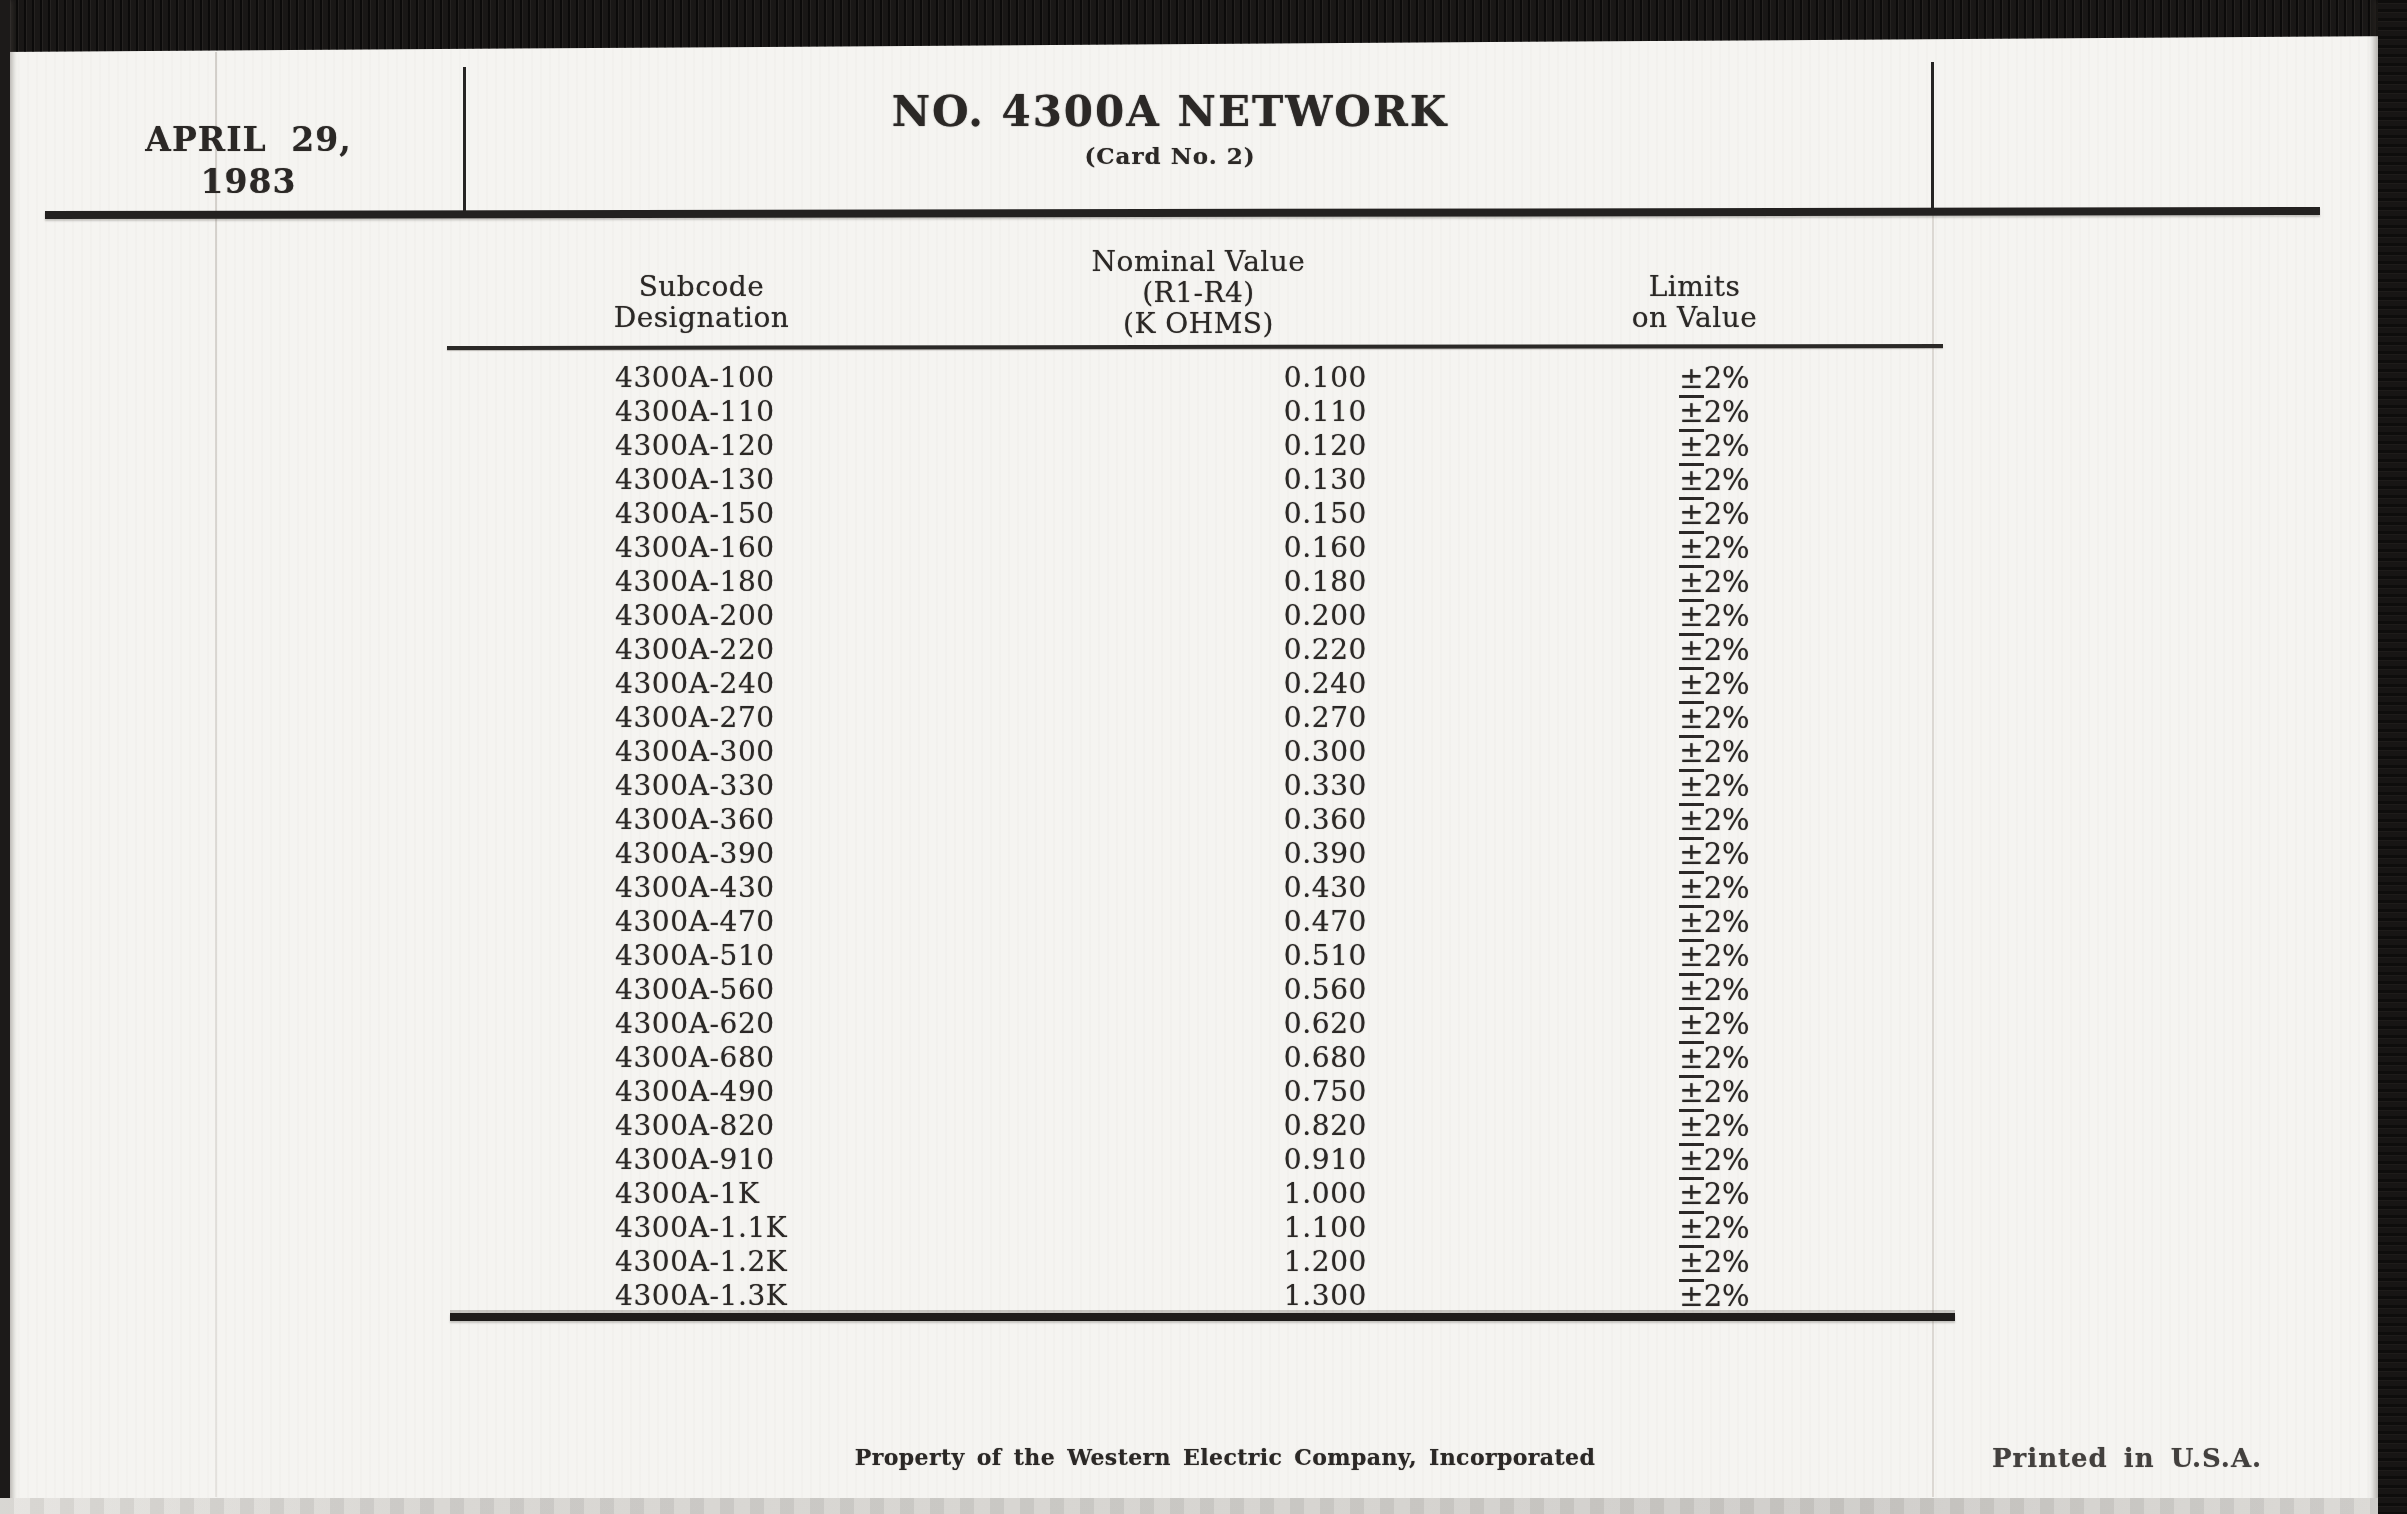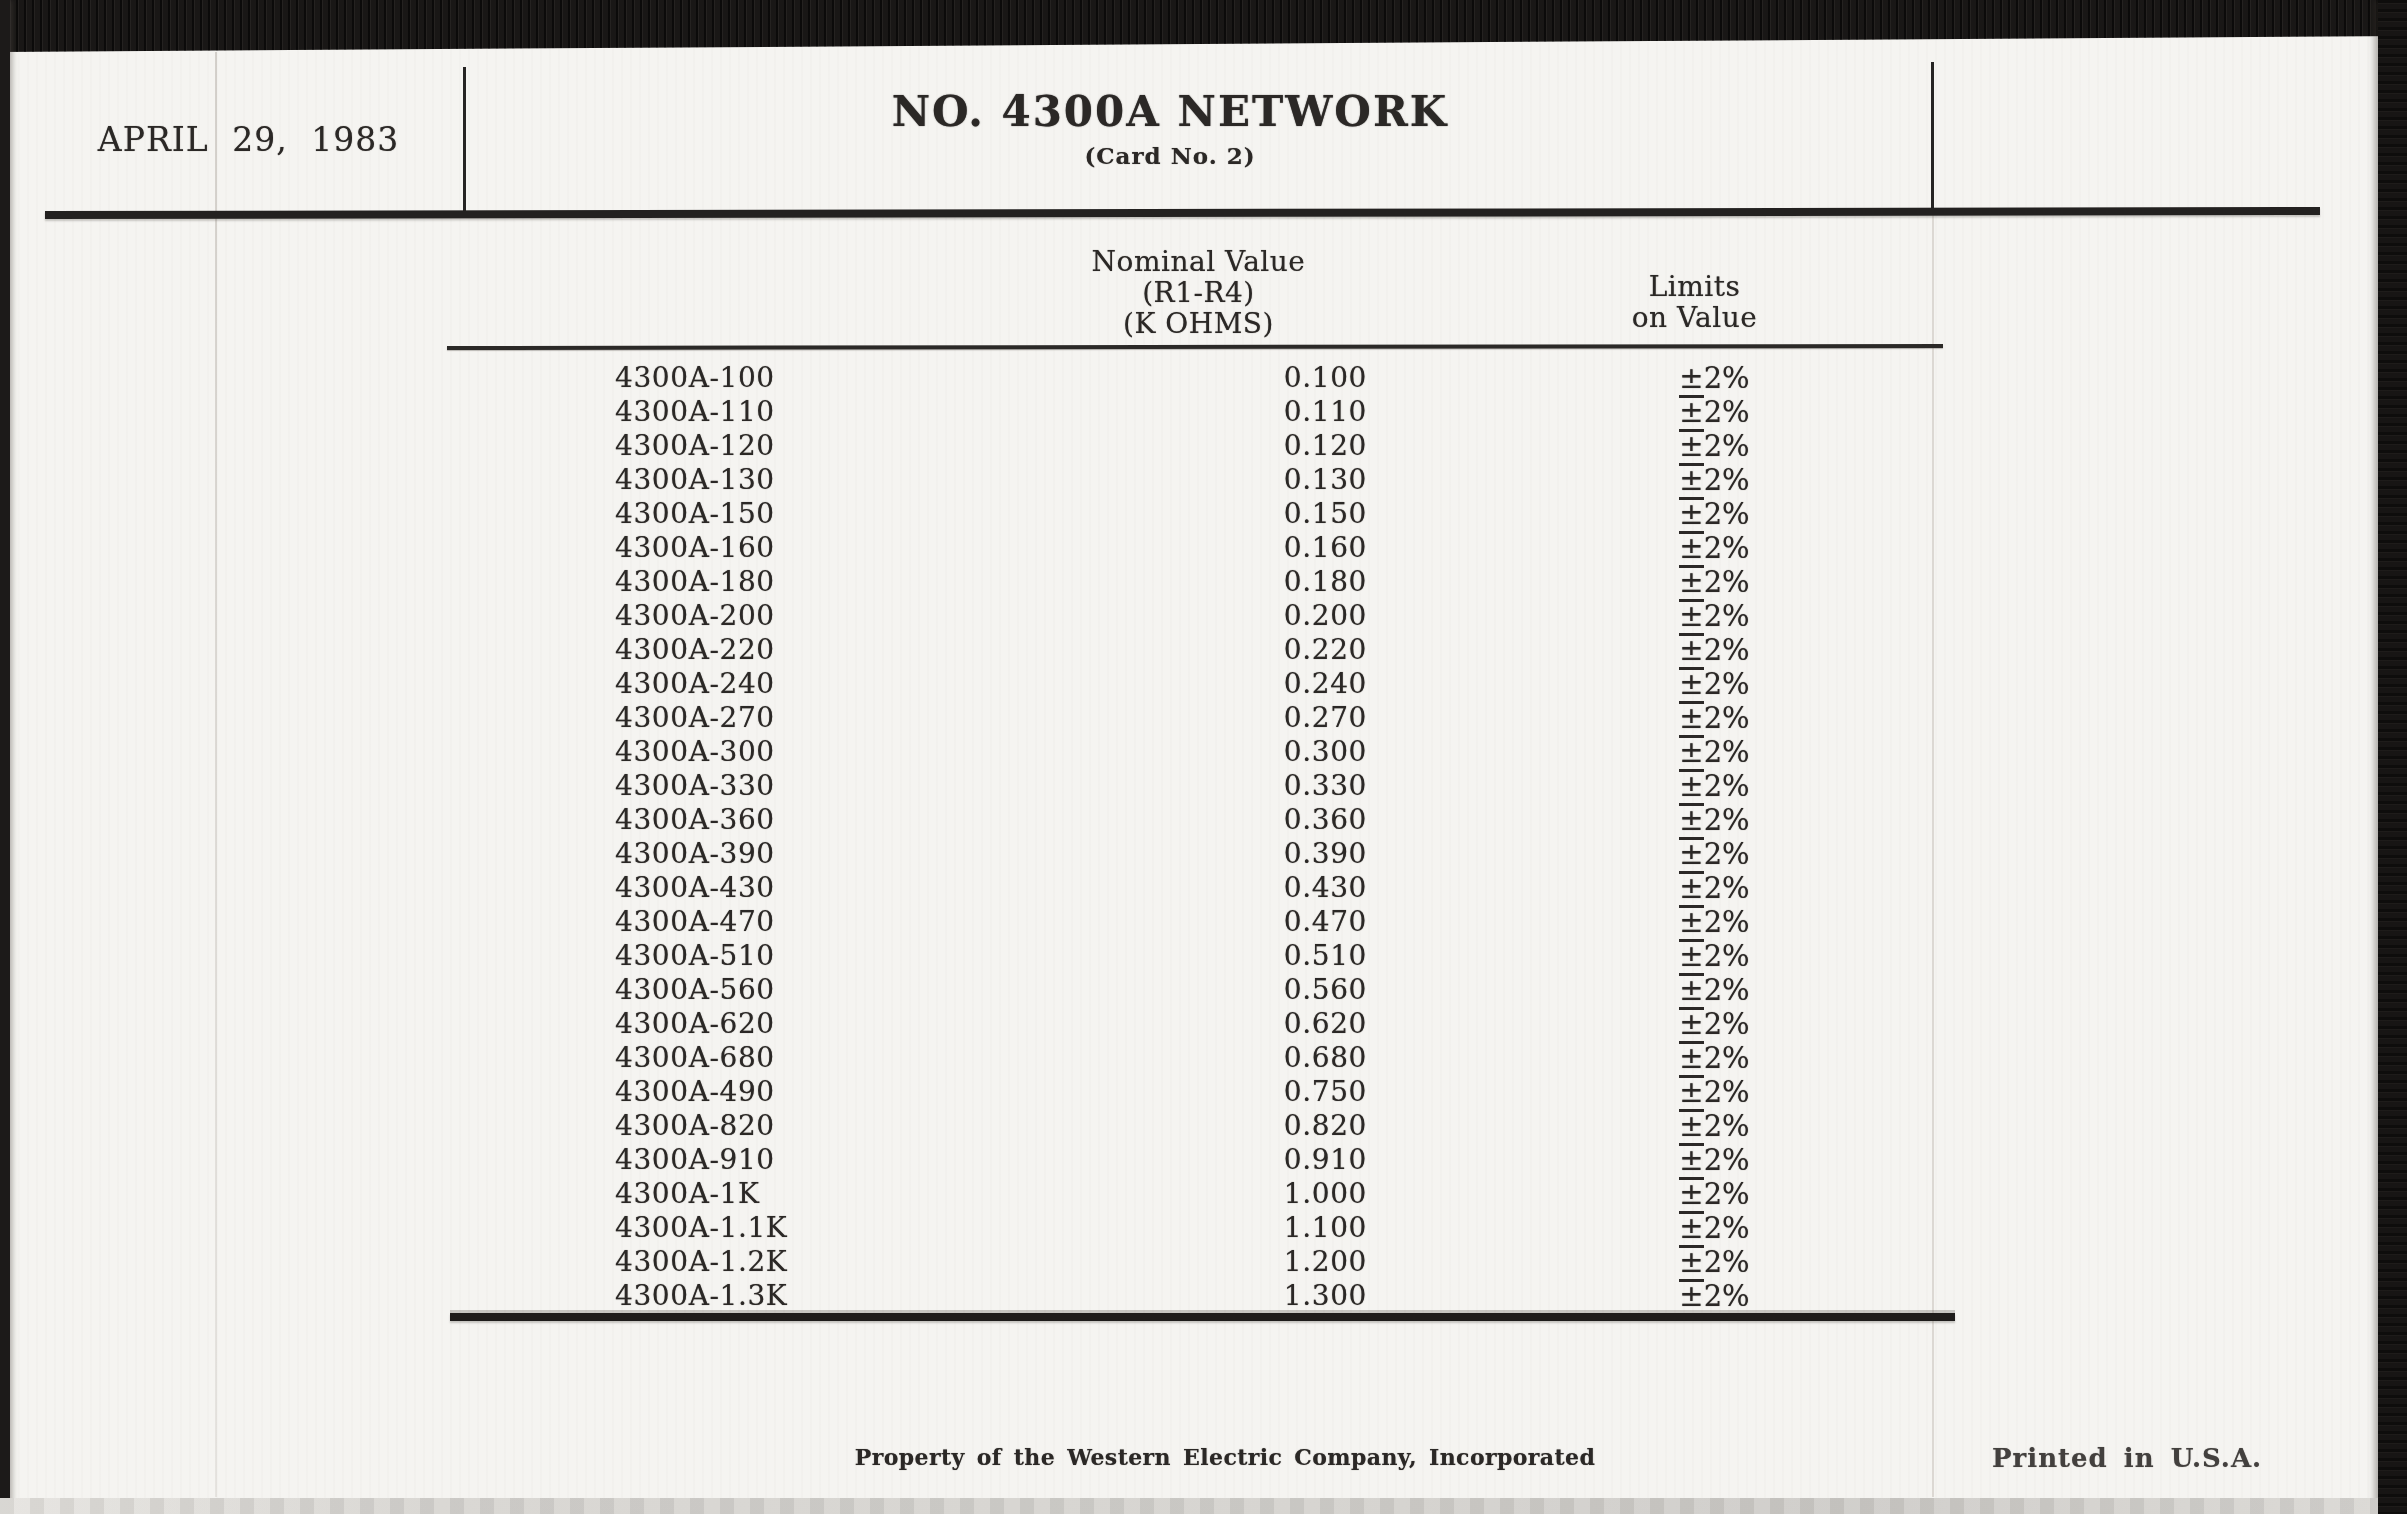--- a/index.html
+++ b/index.html
@@ -23,21 +23,21 @@
   .left-strip{position:absolute;left:0;top:0;width:10px;height:1515px;background:#1c1a19;
     box-shadow:3px 0 5px rgba(80,75,70,0.35);}
   .bottom-strip{position:absolute;left:0;bottom:0;height:17px;width:2378px;
     background:linear-gradient(90deg,#e6e4e0 0%,#d8d6d2 18%,#d5d3cf 55%,#cfcdc9 78%,#dad8d4 100%);}
   .bottom-strip::after{content:"";position:absolute;inset:0;
     background:repeating-linear-gradient(90deg,rgba(0,0,0,0.06) 0 14px,rgba(255,255,255,0.05) 14px 30px);}
   .crease{position:absolute;width:2px;pointer-events:none;}
   .crease-left{left:215px;top:52px;height:1445px;background:linear-gradient(180deg,rgba(170,163,155,0.45),rgba(170,163,155,0.2));}
   .crease-right{left:1932px;top:214px;height:1283px;background:rgba(178,172,164,0.38);}
   
-  .date{left:95px;top:119px;width:307px;text-align:center;font-weight:normal;
+  .date{left:95px;top:119px;width:307px;text-align:center;font-weight:bold;
         font-size:33px;line-height:42px;word-spacing:12px;letter-spacing:1px;}
   .vline{position:absolute;width:3px;background:#262423;}
   .vline-left{left:463px;top:67px;height:149px;}
   .vline-right{left:1931px;top:62px;height:150px;}
   .title-block{left:675px;top:87px;width:990px;text-align:center;}
   .title{font-weight:bold;font-size:42px;line-height:50px;letter-spacing:2px;
          text-shadow:0 0 1.2px rgba(30,26,24,0.7);}
   .subtitle{font-weight:bold;font-size:23px;line-height:38px;letter-spacing:1px;}
   .rule{position:absolute;background:#232120;}
   .main-rule{left:45px;top:211px;width:2275px;height:8px;transform:rotate(-0.1deg);
@@ -80,20 +80,24 @@
 
   <div class="txt date">APRIL 29, 1983</div>
   <div class="vline vline-left"></div>
   <div class="vline vline-right"></div>
   <div class="txt title-block">
     <div class="title">NO. 4300A NETWORK</div>
     <div class="subtitle">(Card No. 2)</div>
   </div>
   <div class="rule main-rule"></div>
 
+  <div class="colhead colhead-subcode">
+    <div>Subcode</div>
+    <div>Designation</div>
+  </div>
   <div class="colhead colhead-nominal">
     <div>Nominal Value</div>
     <div>(R1-R4)</div>
     <div>(K OHMS)</div>
   </div>
   <div class="colhead colhead-limits">
     <div>Limits</div>
     <div>on Value</div>
   </div>
   <div class="rule head-underline"></div>

